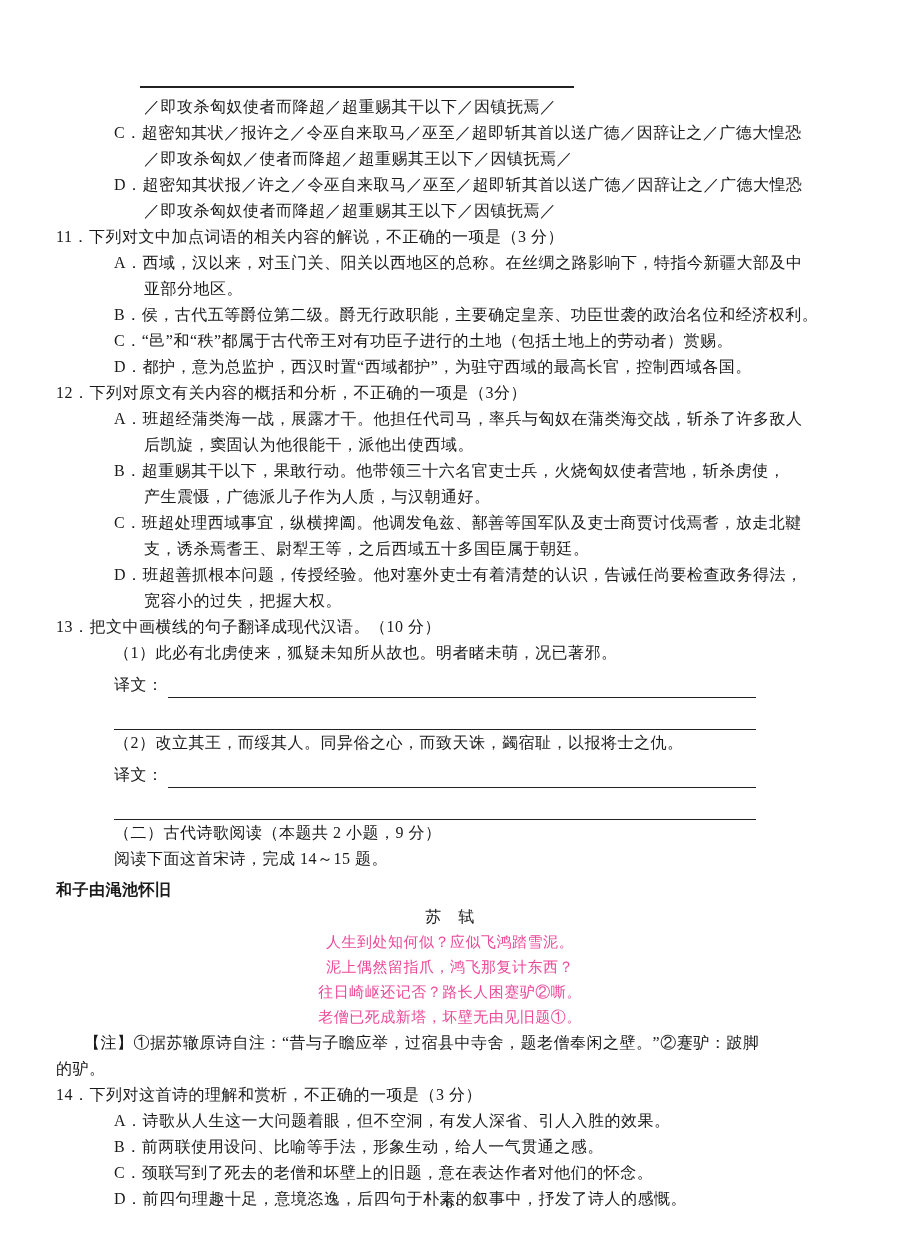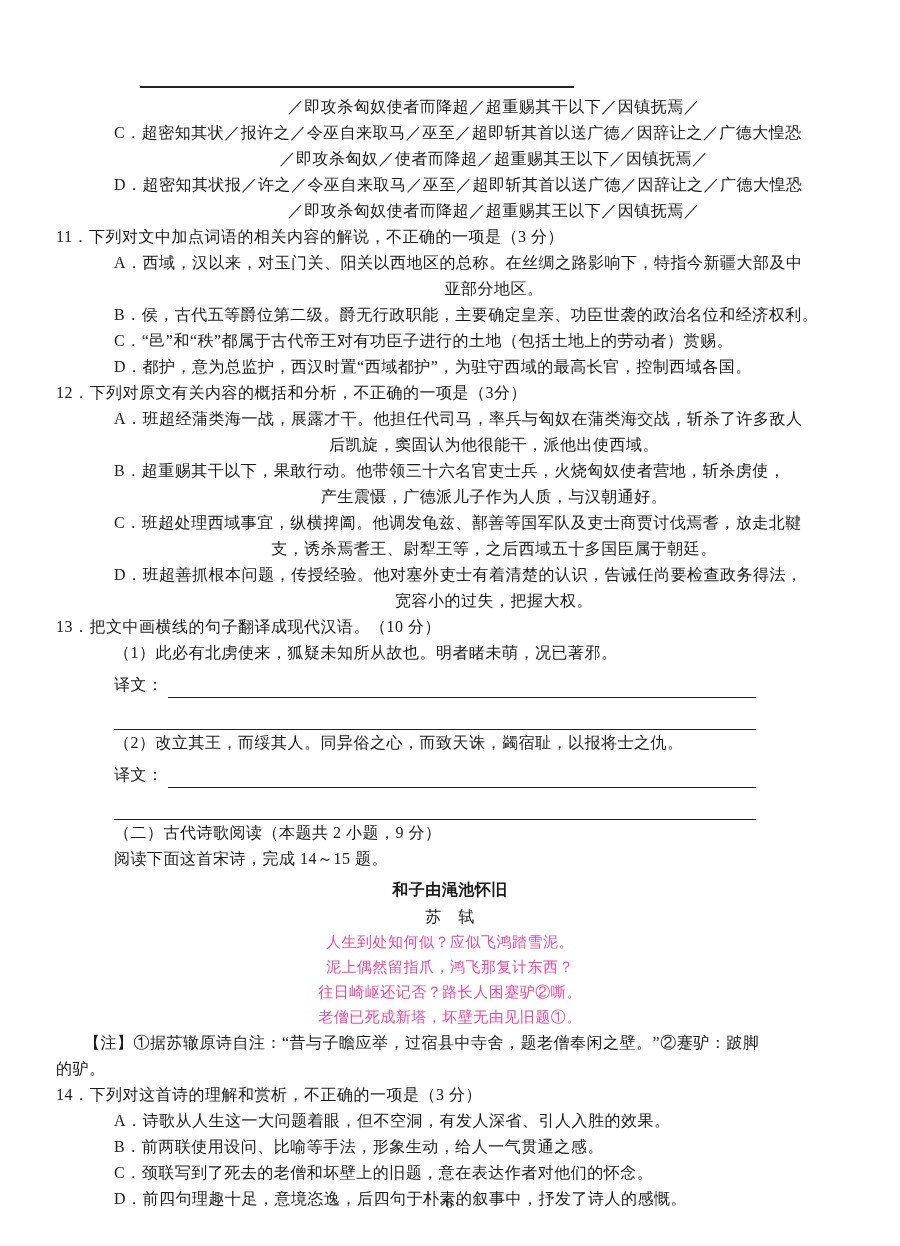--- a/index.html
+++ b/index.html
@@ -22,21 +22,21 @@
   }
   .ln {
     min-height: 26px;
     line-height: 26px;
     white-space: pre-wrap;
     letter-spacing: 0.5px;
   }
   
   .q     { padding-left: 0; }
   .opt, .sec, .inst { padding-left: 58px; }
-  .cont2 { padding-left: 88px; text-align: center; }
+  .cont2 { padding-left: 88px; }
   .note  { padding-left: 28px; }
   .flush { padding-left: 0; }
 
   
   .rule {
     height: 10px;
     min-height: 10px;
     position: relative;
   }
   .rule .rule-bar {
@@ -67,21 +67,21 @@
     display: flex;
     align-items: flex-end;
     padding-left: 58px;
     height: 32px;
     min-height: 32px;
   }
   .uline .uline-fill { margin-left: 0; }
 
   
   .title {
-    text-align: center;
+    text-align: left;
     font-weight: bold;
     margin-top: 4px;
     min-height: 28px;
     line-height: 28px;
   }
   .author {
     text-align: center;
     min-height: 26px;
     line-height: 26px;
   }

